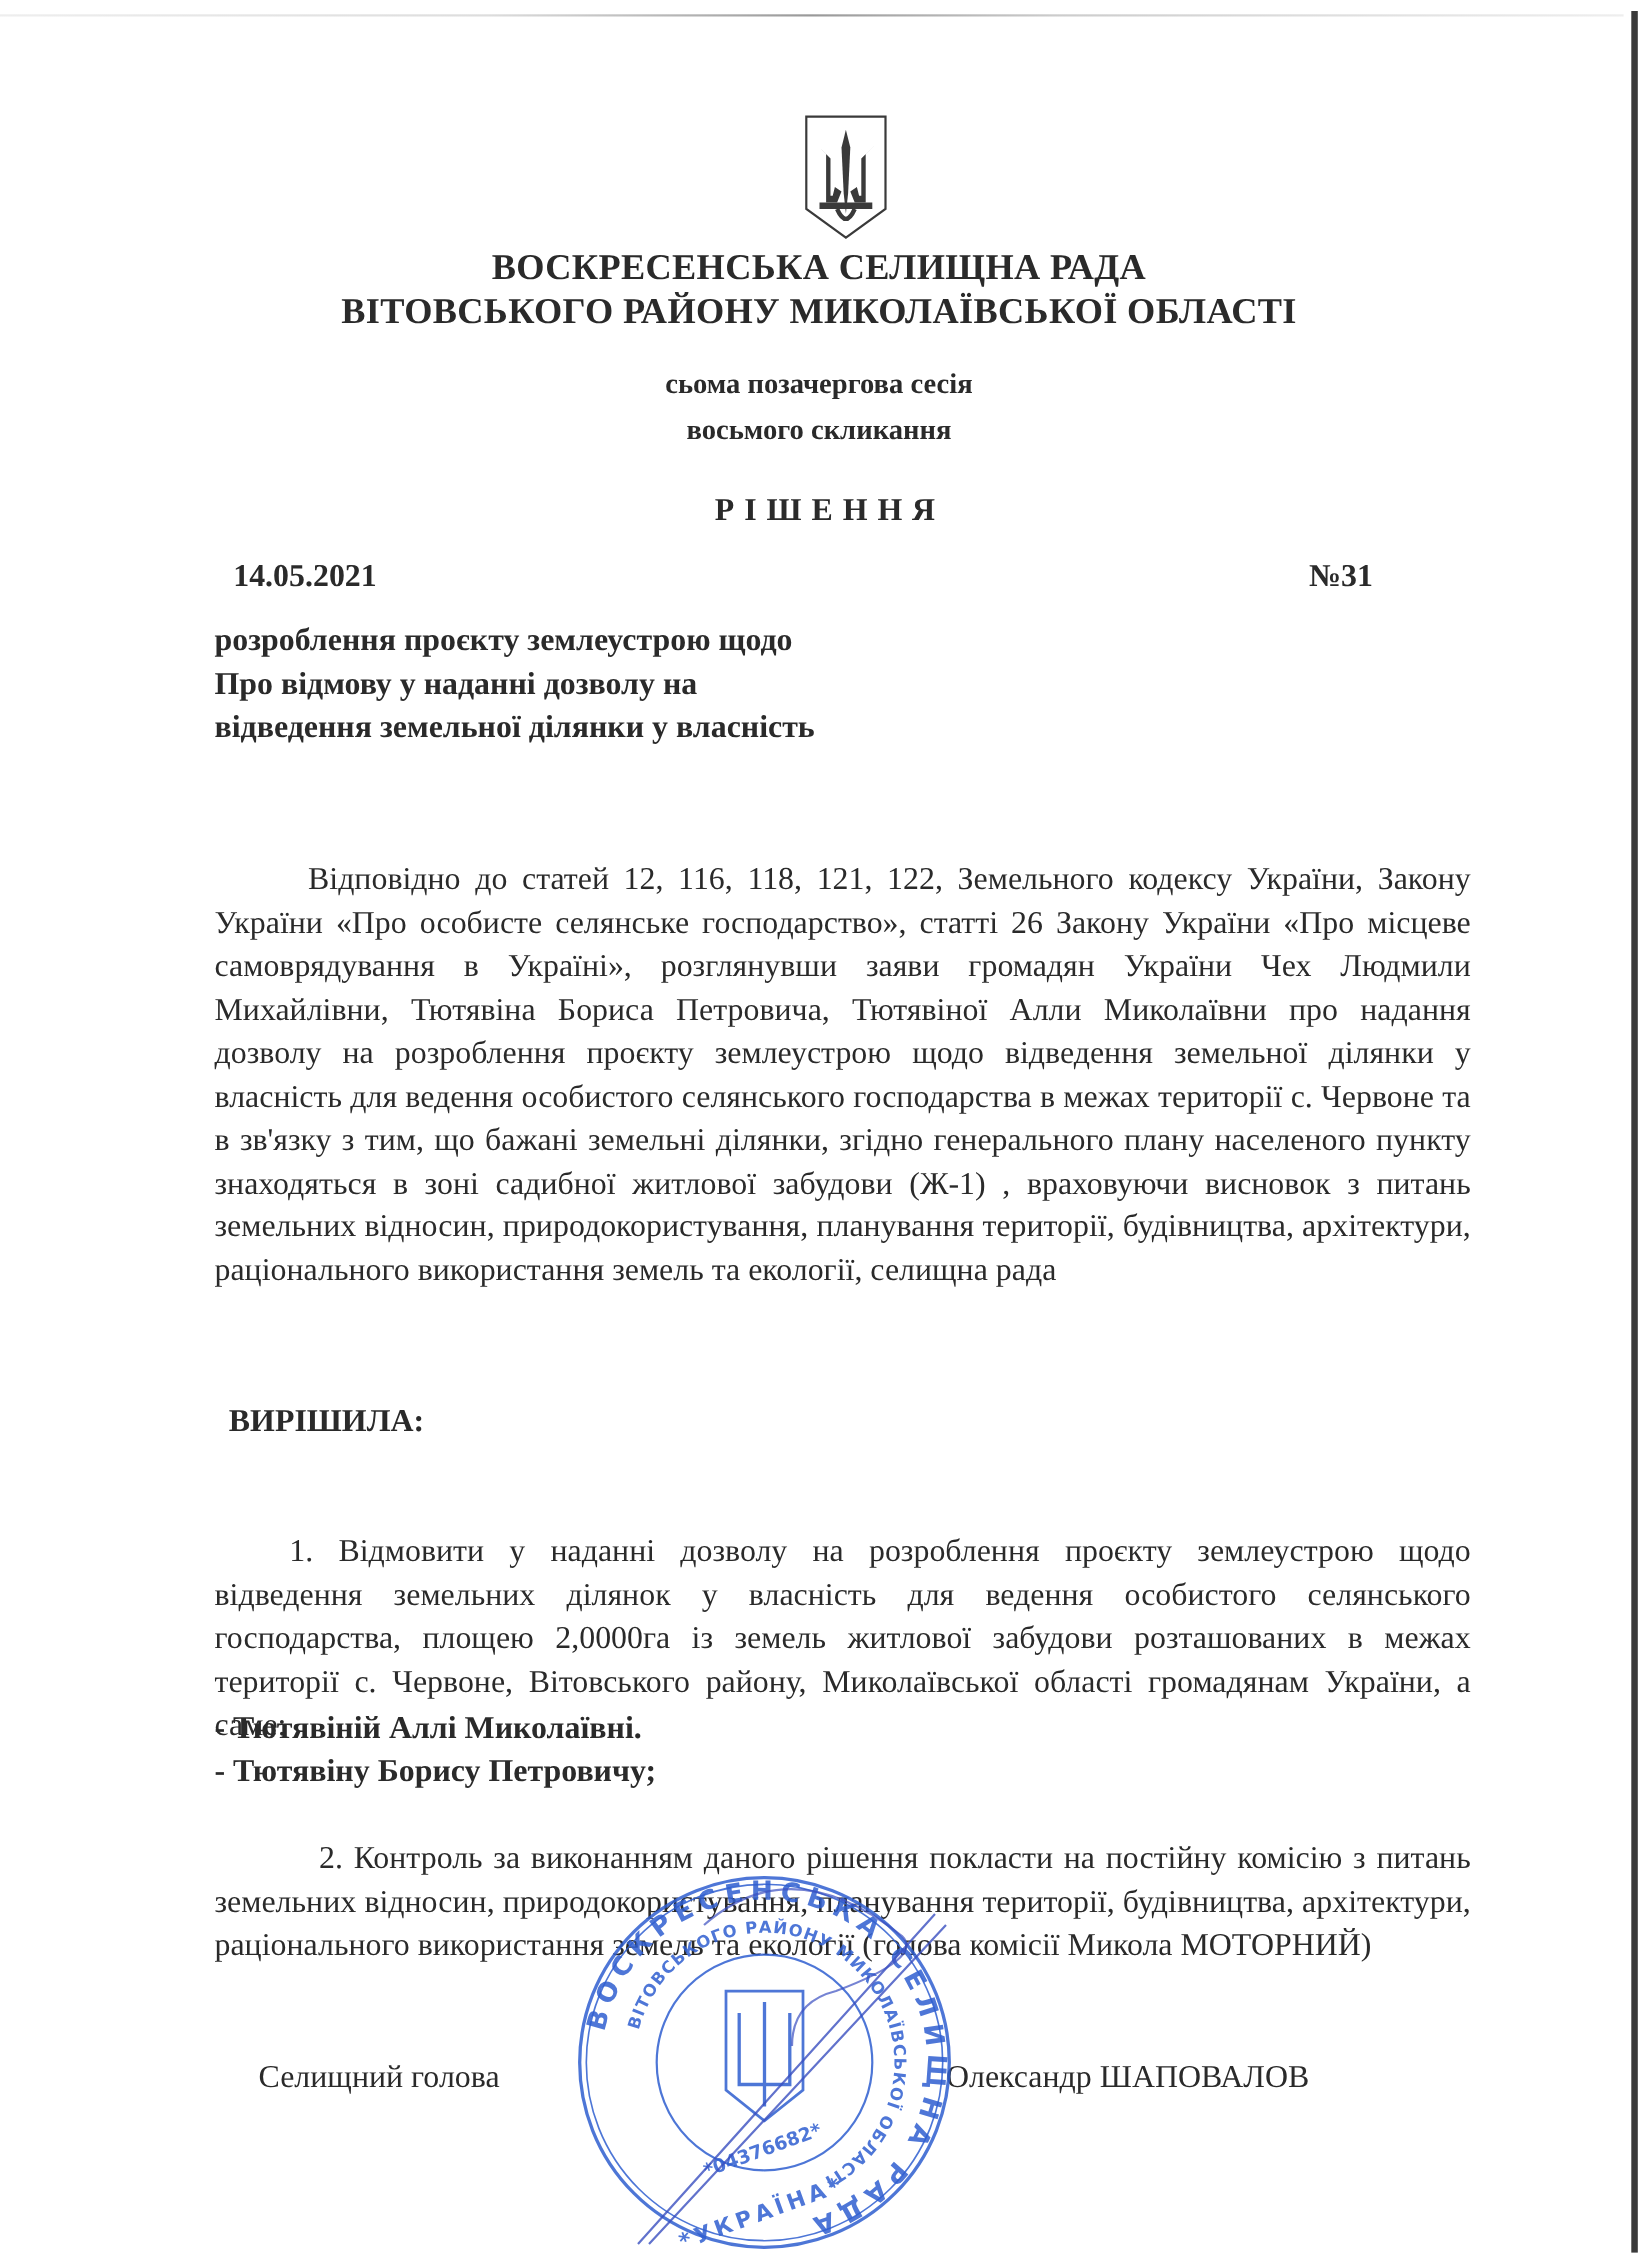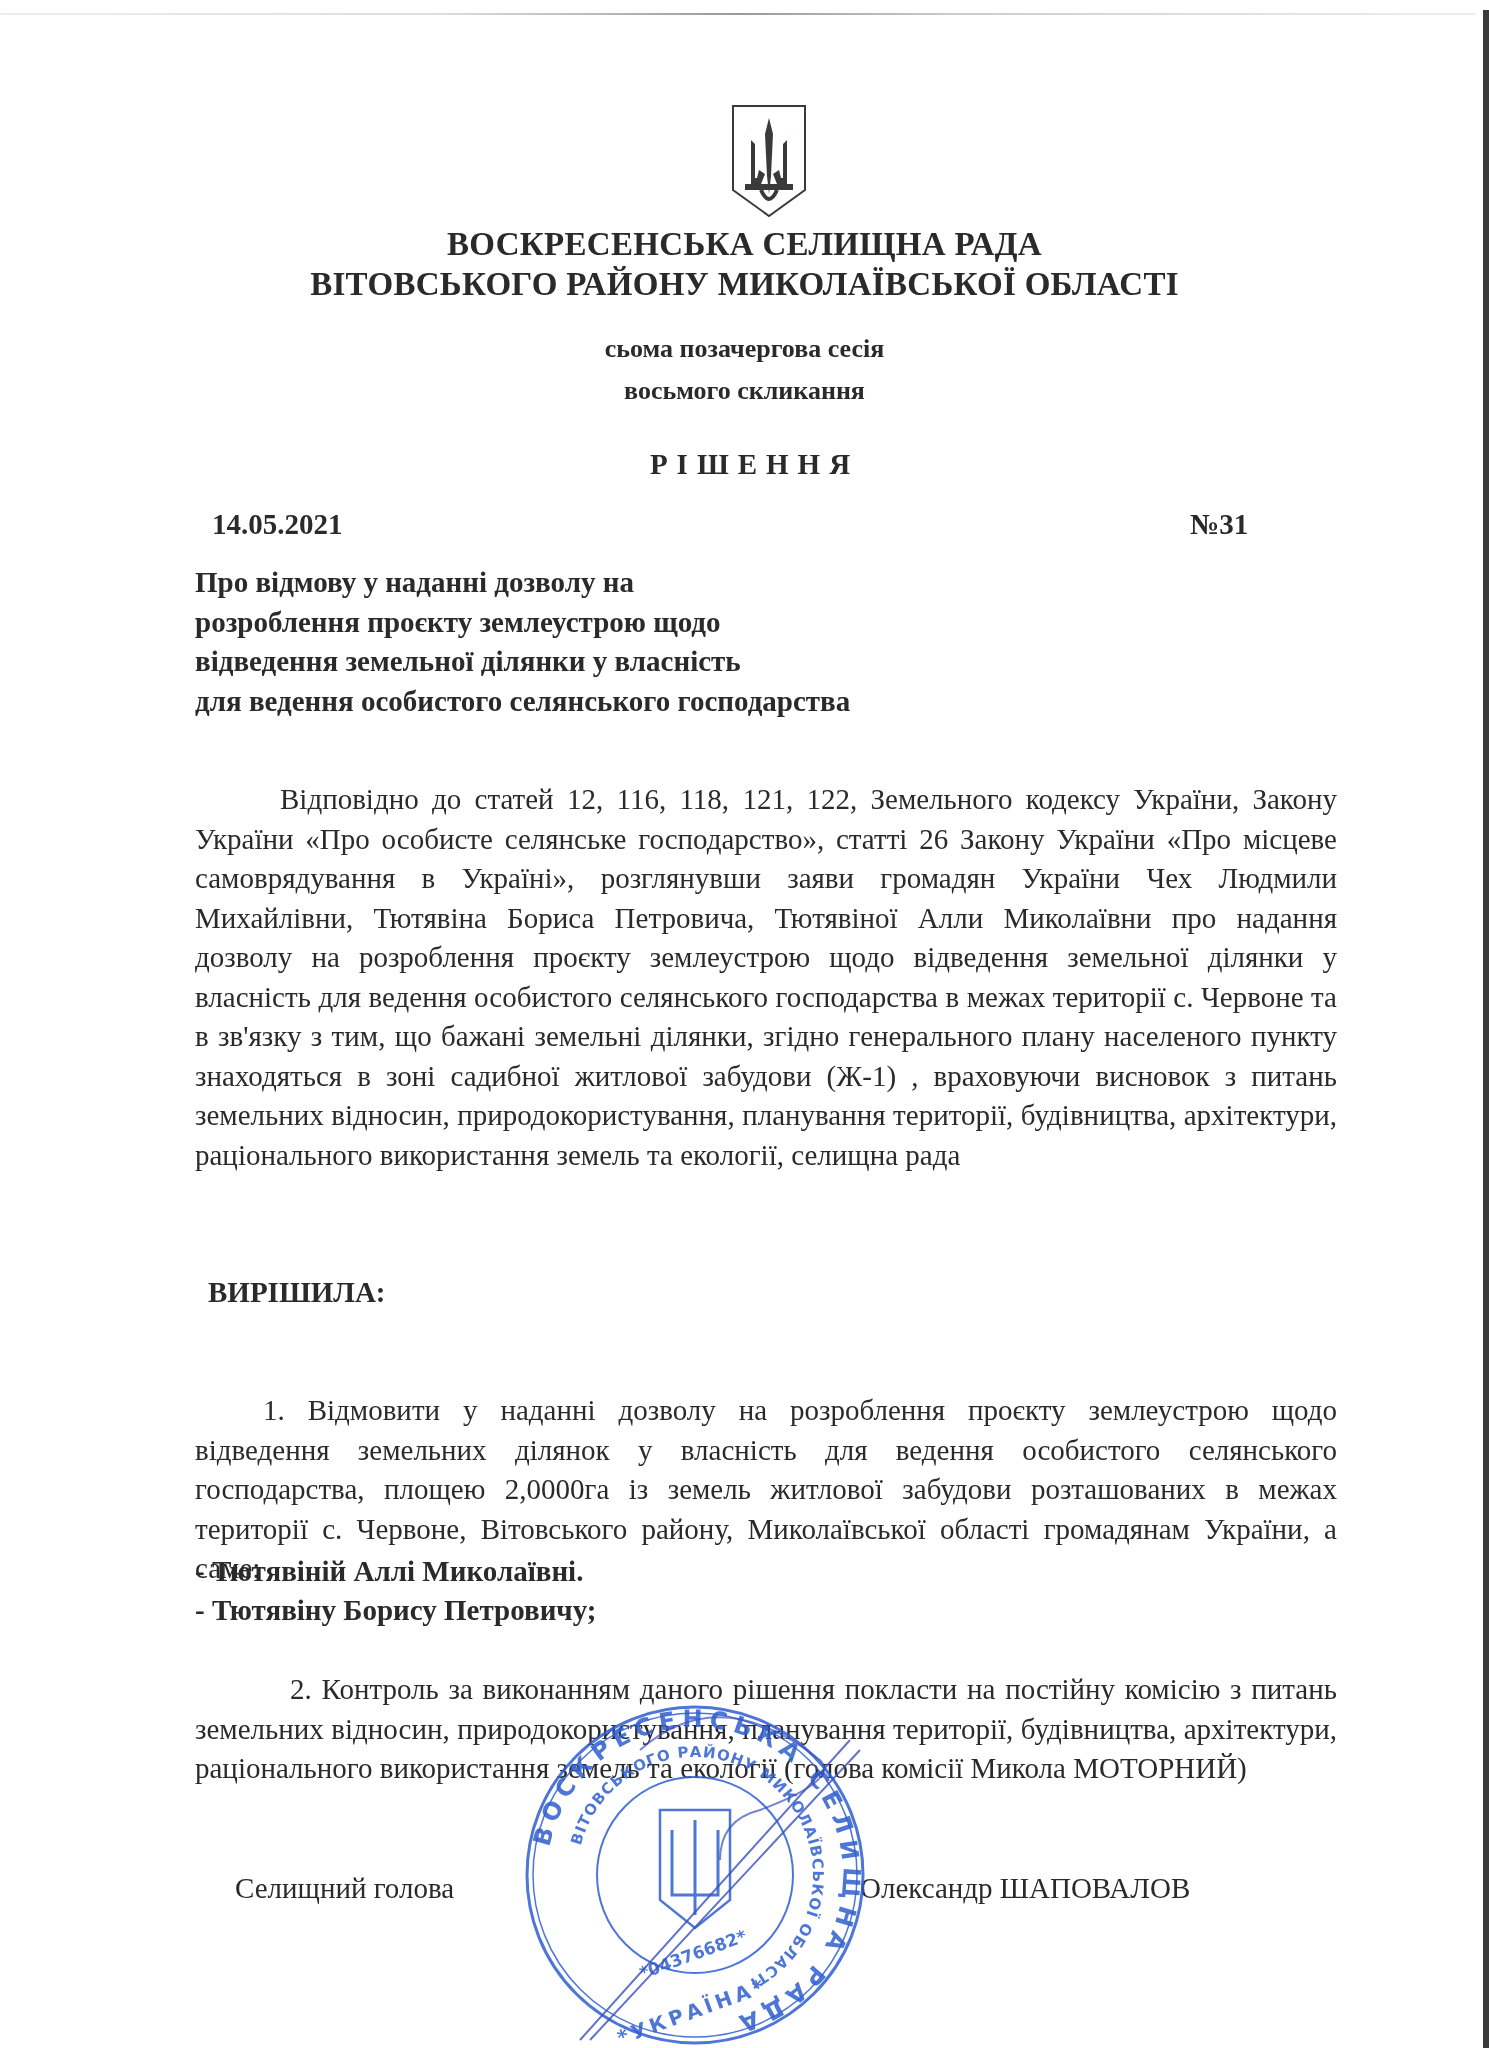--- a/index.html
+++ b/index.html
@@ -58,24 +58,23 @@
 <div class="center org1">ВОСКРЕСЕНСЬКА СЕЛИЩНА РАДА</div>
 <div class="center org2">ВІТОВСЬКОГО РАЙОНУ МИКОЛАЇВСЬКОЇ ОБЛАСТІ</div>
 <div class="center session">сьома позачергова сесія</div>
 <div class="center convoc">восьмого скликання</div>
 <div class="center title">РІШЕННЯ</div>
 
 <div class="date">14.05.2021</div>
 <div class="num">№31</div>
 
 <div class="subject">
+  <div>розроблення проєкту землеустрою щодо</div>
   <div>Про відмову у наданні дозволу  на</div>
-  <div>розроблення проєкту землеустрою щодо</div>
   <div>відведення земельної ділянки у власність</div>
-  <div>для ведення особистого селянського господарства</div>
 </div>
 
 <div class="para preamble">Відповідно до статей 12,  116, 118, 121, 122,  Земельного кодексу України, Закону України  «Про особисте селянське господарство», статті 26 Закону України «Про місцеве самоврядування в Україні», розглянувши заяви громадян України Чех Людмили Михайлівни, Тютявіна Бориса Петровича, Тютявіної Алли Миколаївни  про надання дозволу на розроблення проєкту землеустрою щодо відведення земельної ділянки у власність для ведення особистого селянського господарства в межах території с. Червоне  та в зв'язку з тим, що бажані земельні ділянки, згідно генерального плану населеного пункту знаходяться в зоні садибної житлової забудови (Ж-1) , враховуючи висновок з питань земельних відносин, природокористування, планування території, будівництва, архітектури, раціонального використання земель та екології, селищна рада</div>
 
 <div class="decided">ВИРІШИЛА:</div>
 
 <div class="para item1">1.  Відмовити  у наданні дозволу на розроблення проєкту землеустрою щодо відведення земельних ділянок у власність для ведення особистого селянського господарства, площею 2,0000га   із земель  житлової  забудови розташованих  в  межах  території   с.  Червоне,  Вітовського  району, Миколаївської області громадянам України, а саме:</div>
 
 <div class="names">
   <div>-  Тютявіній Аллі Миколаївні.</div>

